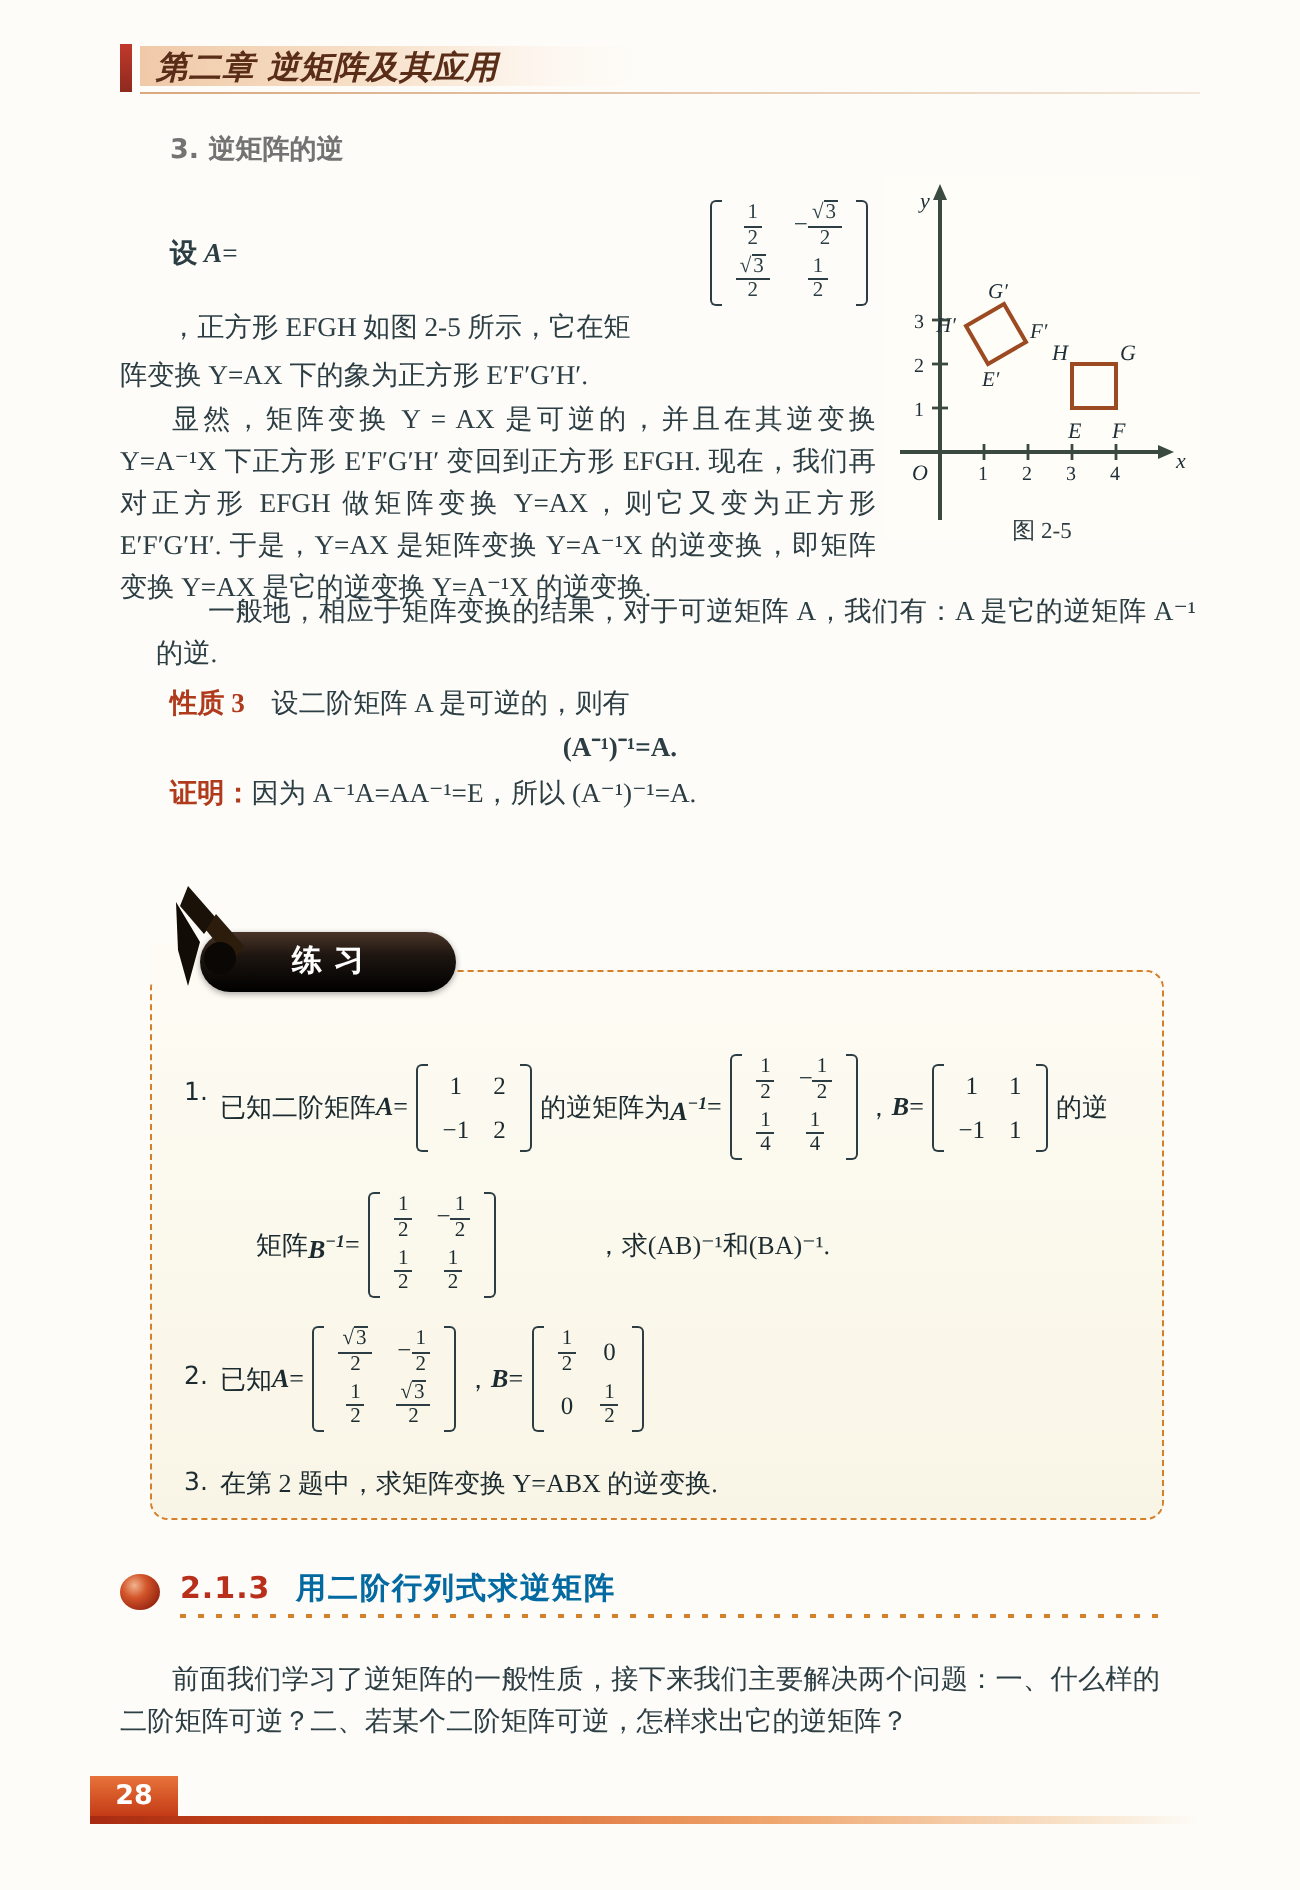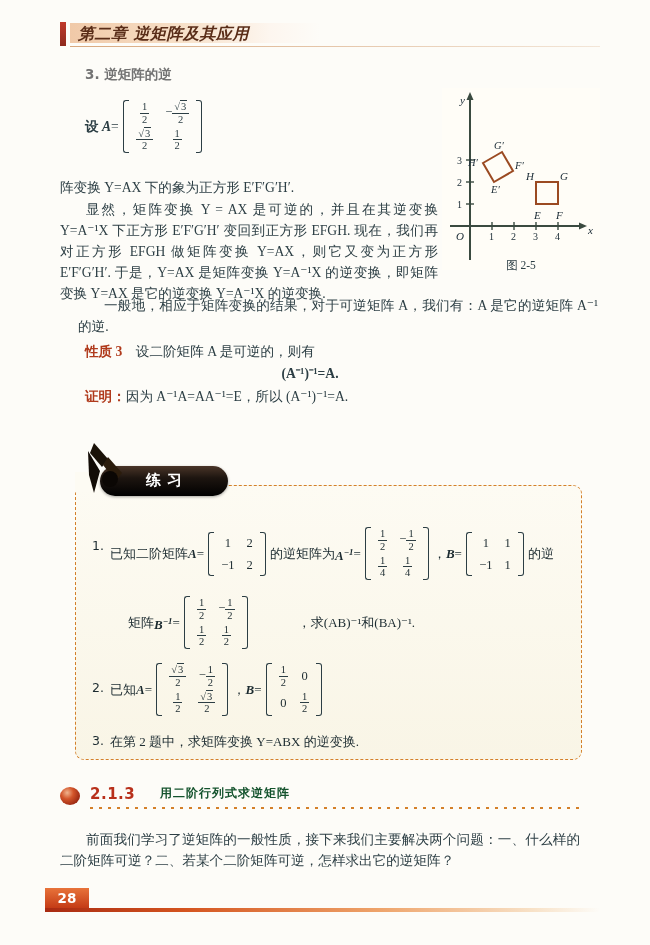--- a/index.html
+++ b/index.html
@@ -210,25 +210,25 @@
     position: absolute;
     left: 30px; top: 2px;
     font-family: "DejaVu Sans", sans-serif;
     font-size: 15px;
     font-weight: bold;
     color: #b8301b;
     letter-spacing: 0.5px;
   }
   .sec-title {
     position: absolute;
-    left: 100px; top: 2px;
-    font-family: "DejaVu Sans", sans-serif;
-    font-size: 12px;
-    font-weight: bold;
-    color: #14532d;
+    left: 88px; top: 2px;
+    font-family: "DejaVu Sans", sans-serif;
+    font-size: 15px;
+    font-weight: bold;
+    color: #0369a1;
     letter-spacing: 1px;
   }
   .sec-dots {
     position: absolute;
     left: 30px; top: 24px;
     width: 490px; height: 2px;
     background-image: repeating-linear-gradient(90deg,#d4802a 0 3px, transparent 3px 9px);
   }
 
   
@@ -285,20 +285,21 @@
         <td><span class="frac"><span class="num">1</span><span class="den">2</span></span></td>
         <td>−<span class="frac"><span class="num"><span class="sq"></span><span class="sqover">3</span></span><span class="den">2</span></span></td>
       </tr>
       <tr>
         <td><span class="frac"><span class="num"><span class="sq"></span><span class="sqover">3</span></span><span class="den">2</span></span></td>
         <td><span class="frac"><span class="num">1</span><span class="den">2</span></span></td>
       </tr>
     </tbody>
       </table>
   </span>
+  <span style="display:inline-block; vertical-align:middle;">，正方形 EFGH 如图 2-5 所示，它在矩</span>
 </div>
 
 <div class="para" style="left:60px; top:177px; width:380px;">阵变换 Y=AX 下的象为正方形 E′F′G′H′.</div>
 
 <div class="para" style="left:60px; top:199px; width:378px; text-indent:26px;">显然，矩阵变换 Y = AX 是可逆的，并且在其逆变换 Y=A⁻¹X 下正方形 E′F′G′H′ 变回到正方形 EFGH. 现在，我们再对正方形 EFGH 做矩阵变换 Y=AX，则它又变为正方形 E′F′G′H′. 于是，Y=AX 是矩阵变换 Y=A⁻¹X 的逆变换，即矩阵变换 Y=AX 是它的逆变换 Y=A⁻¹X 的逆变换.</div>
 
 <div class="para" style="left:60px; top:295px; width:520px; text-indent:26px;margin-left:18px;">一般地，相应于矩阵变换的结果，对于可逆矩阵 A，我们有：A 是它的逆矩阵 A⁻¹ 的逆.</div>
 
 <div class="para" style="left:85px; top:341px; width:500px;">
   <span class="kw">性质 3</span>

